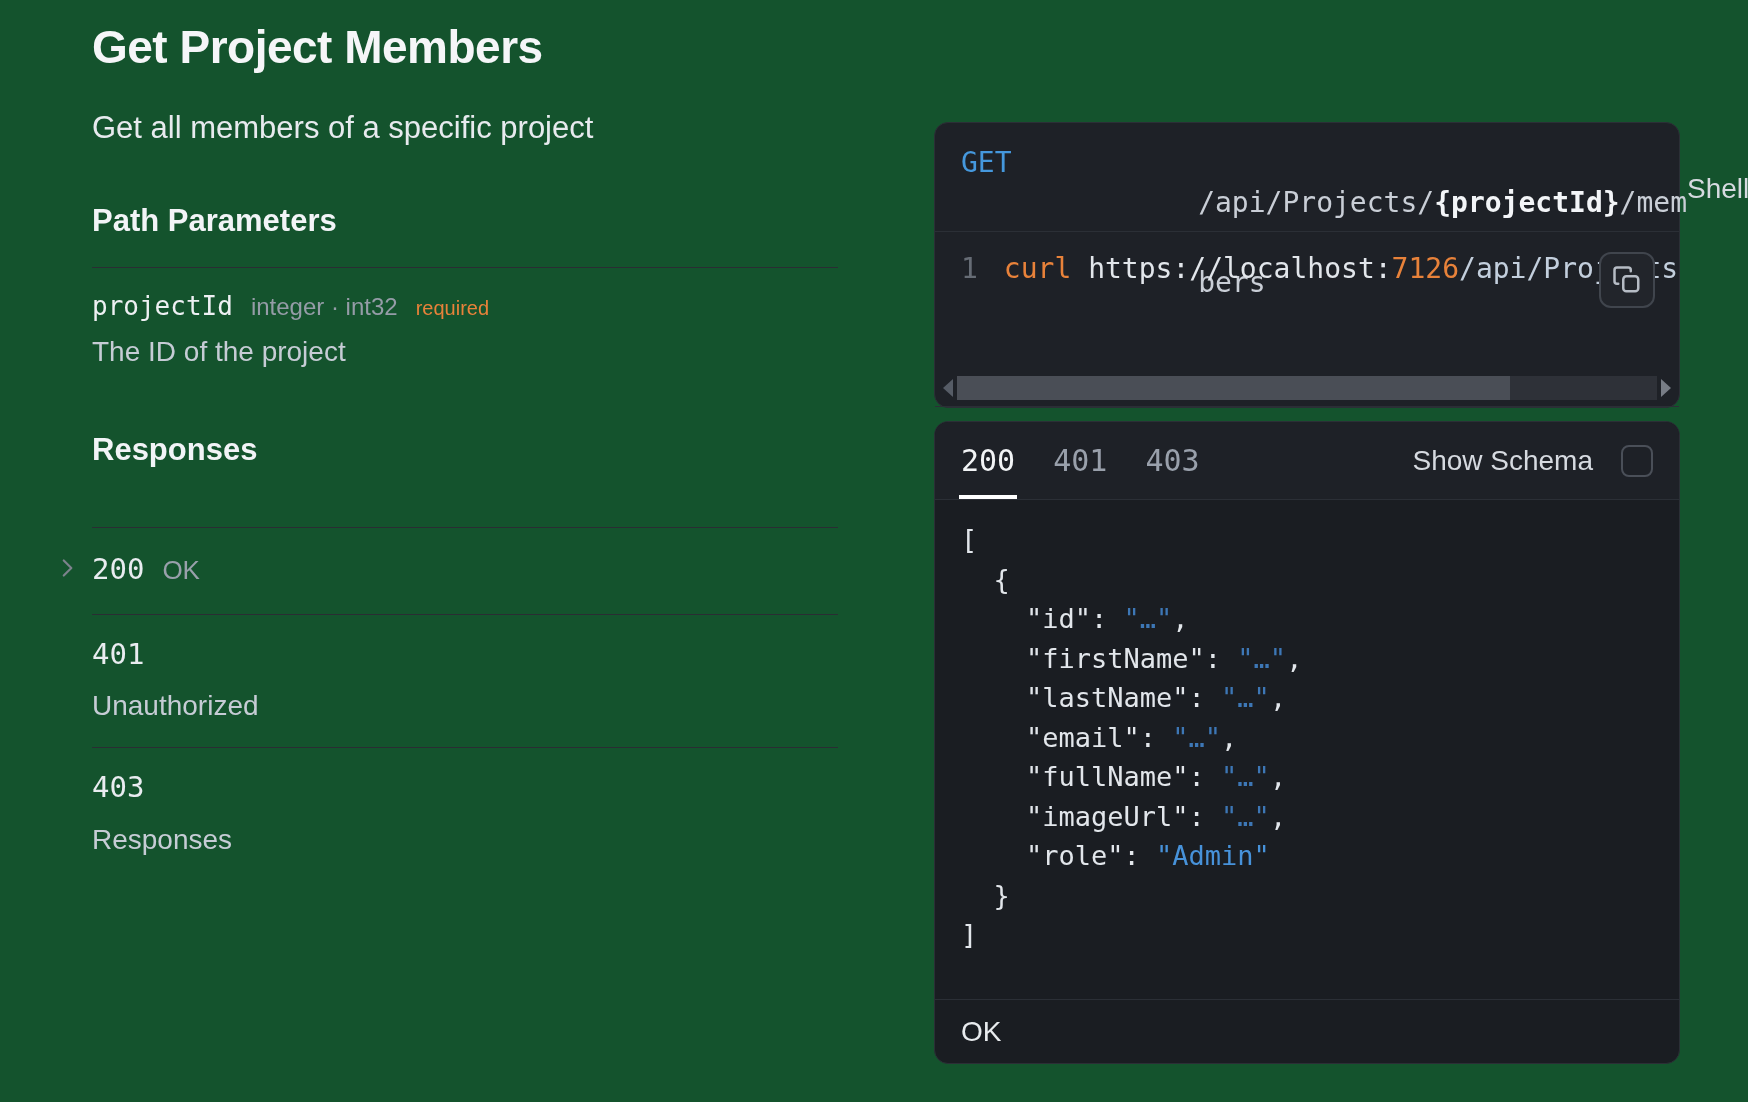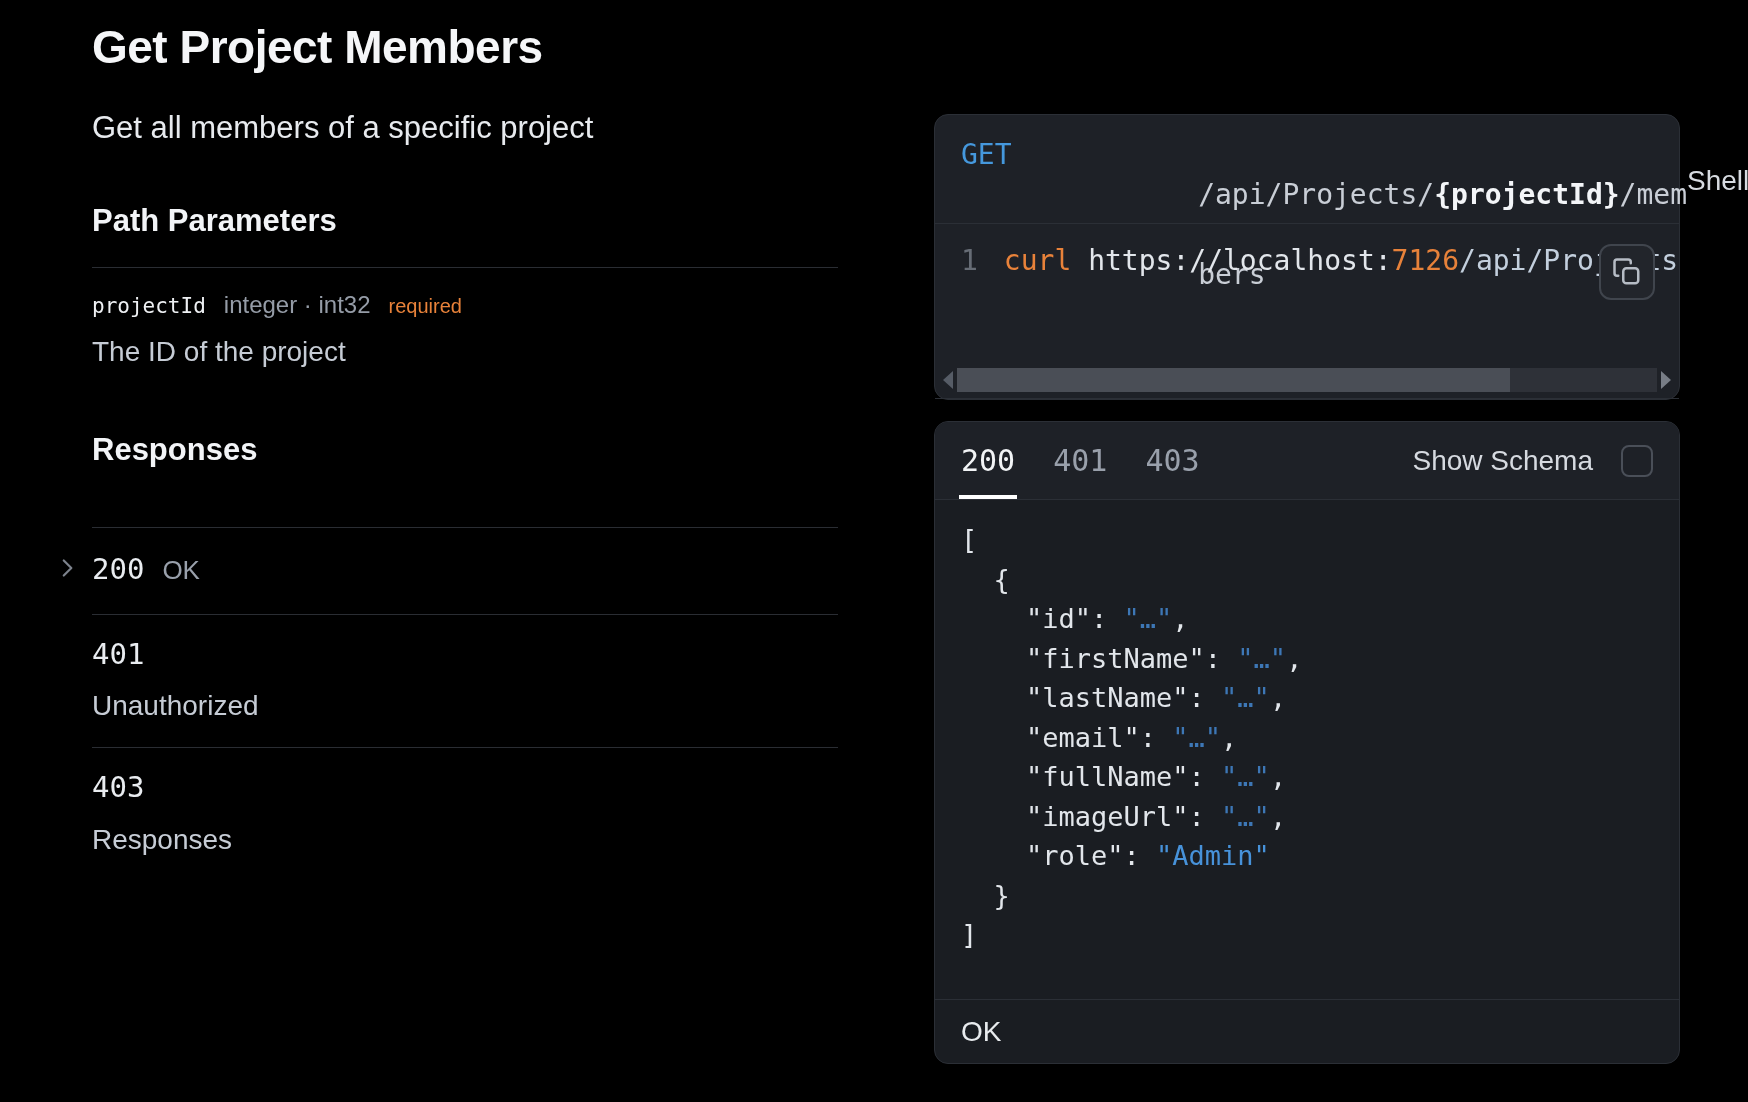--- a/index.html
+++ b/index.html
@@ -1,46 +1,46 @@
 <!DOCTYPE html>
 <html><head>
 <meta charset="utf-8">
 <style>
   * { margin:0; padding:0; box-sizing:border-box; }
   html,body { width:1748px; height:1102px; background:#16181d; overflow:hidden;
               font-family:"Liberation Sans", sans-serif; }
-  .page { position:relative; width:1748px; height:1102px; background:#000000; }
+  .page { position:relative; width:1748px; height:1102px; background:#14532d; }
 
   
   .left { position:absolute; left:92px; top:0; width:746px; }
   .title { position:absolute; top:20px; left:0; font-size:46px; font-weight:700;
            color:#f5f6f8; letter-spacing:-0.5px; white-space:nowrap; }
   .subtitle { position:absolute; top:110px; left:0; font-size:31px; color:#e7eaee; }
   .h2 { font-size:31px; font-weight:700; color:#f2f4f7; position:absolute; left:0; }
   .h2.pp { top:203px; }
   .h2.resp { top:432px; }
   .divider { position:absolute; left:0; width:746px; height:1px; background:#2a2d33; }
   .param-row { position:absolute; top:291px; left:0; display:flex; align-items:baseline; gap:18px; }
-  .param-name { font-family:"DejaVu Sans Mono", monospace; font-size:21px; color:#eef0f3; }
+  .param-name { font-family:"DejaVu Sans Mono", monospace; font-size:26px; color:#eef0f3; }
   .param-type { font-size:24px; color:#959ca7; }
   .param-req  { font-size:20px; color:#e8823a; }
   .param-desc { position:absolute; top:336px; left:0; font-size:28px; color:#c6ccd5; }
 
   .resp-row200 { position:absolute; top:552px; left:0; display:flex; align-items:baseline; gap:18px; }
   .resp-code { font-family:"DejaVu Sans Mono", monospace; font-size:29px; color:#e9ecf0; }
   .resp-ok { font-size:26px; color:#99a0ab; }
   .chev-right { position:absolute; left:-38px; top:3px; }
   .resp-code-4 { position:absolute; left:0; font-family:"DejaVu Sans Mono", monospace;
                  font-size:29px; color:#e9ecf0; }
   .resp-label-4 { position:absolute; left:0; font-size:28px; color:#c6ccd5; }
 
   
   .card { position:absolute; left:934px; width:746px; background:#1e2127;
           border:1px solid #2b2f36; border-radius:14px; }
-  .req-card { top:114px; height:286px; display:flex; flex-direction:column; }
+  .req-card { top:122px; height:286px; display:flex; flex-direction:column; }
 
   .req-header { height:109px; padding:20px 26px 0 26px; display:flex;
                 justify-content:space-between; border-bottom:1px solid #2b2f36; }
   .req-left { display:flex; align-items:flex-start; }
   .method { font-family:"DejaVu Sans Mono", monospace; font-size:28px; line-height:40px;
             color:#4598dd; margin-right:18px; }
   .path { font-family:"DejaVu Sans Mono", monospace; font-size:28px; line-height:40px;
           white-space:pre; }
   .tok-path { color:#c9ced6; }
   .tok-param { color:#f3f5f8; font-weight:700; }

